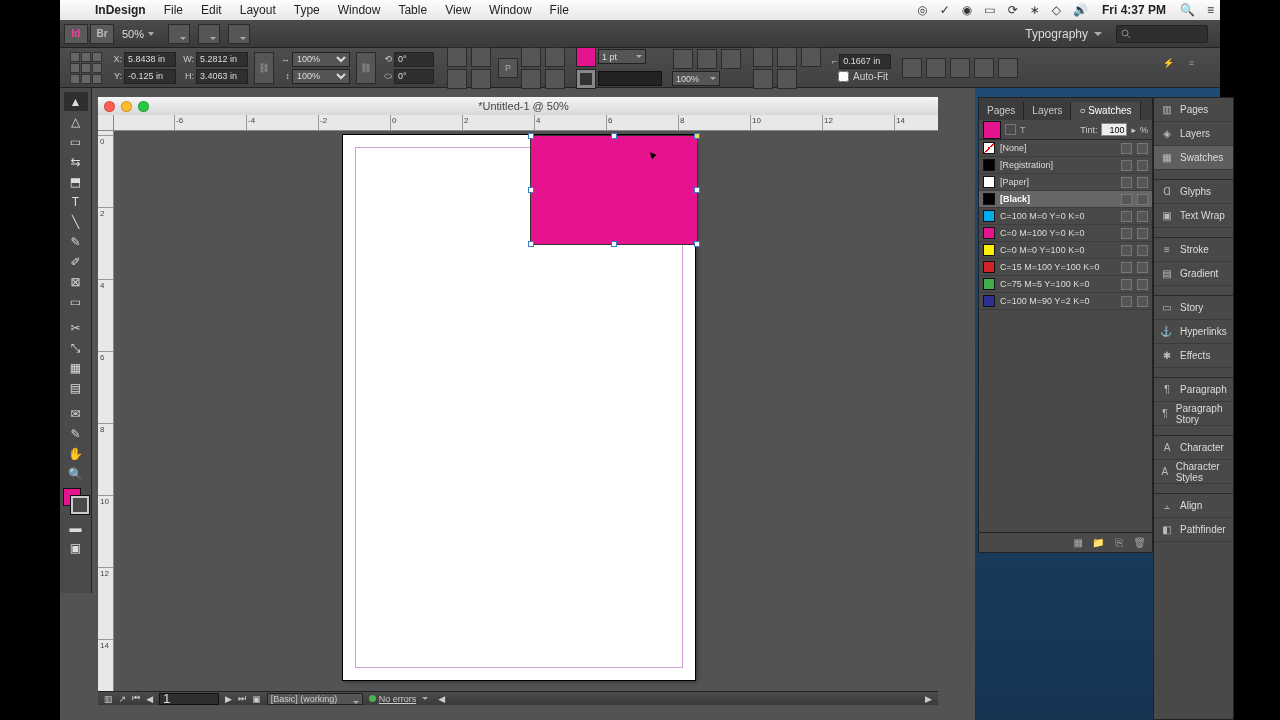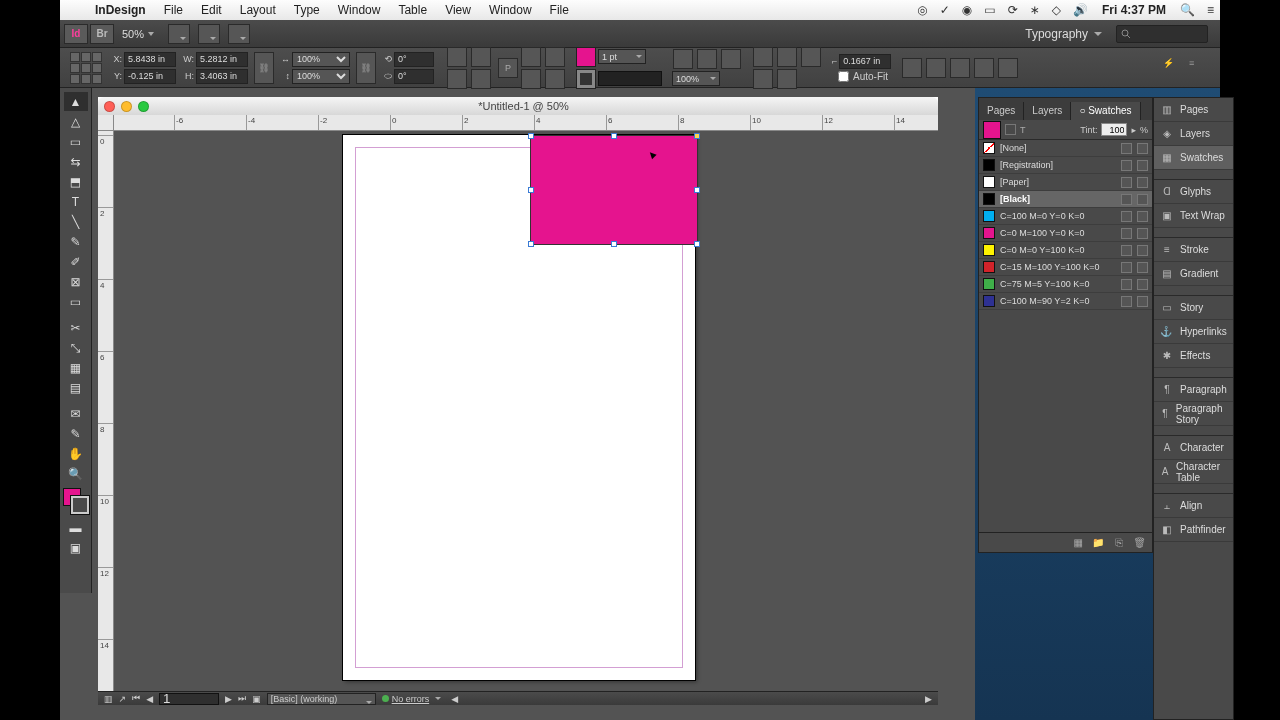--- a/index.html
+++ b/index.html
@@ -62,21 +62,21 @@
 
 .canvas { position:absolute; top:18px; left:0; right:0; bottom:14px; background:#535353; overflow:hidden; }
 .page { position:absolute; left:245px; top:20px; width:352px; height:545px; background:#fff; box-shadow:0 0 0 1px #000, 2px 2px 4px rgba(0,0,0,.4); }
 .page .margin { position:absolute; left:12px; top:12px; right:12px; bottom:12px; border:1px solid #d39fd3; }
 .rect { position:absolute; left:432px; top:20px; width:168px; height:110px; background:#e5148e; border:1px solid #333; }
 .selhandles .h { position:absolute; width:6px; height:6px; background:#fff; border:1px solid #3a7bd5; }
 .cursor { position:absolute; left:548px; top:30px; color:#000; font-size:14px; pointer-events:none; }
 .cursor::before { content:"▲"; display:inline-block; transform:rotate(-45deg); font-size:11px; }
 .statusb { position:absolute; bottom:0; left:0; right:0; height:14px; background:linear-gradient(#4b4b4b,#3a3a3a); border-top:1px solid #222; display:flex; align-items:center; font-size:9px; color:#ccc; gap:6px; padding:0 6px; }
 .statusb .pnum { width:60px; height:12px; background:#2f2f2f; border:1px solid #111; padding:0 3px; color:#ddd; }
-.statusb .preset { width:109px; height:12px; background:#555; border:1px solid #222; padding:0 3px; display:flex; align-items:flex-end; justify-content:space-between; }
+.statusb .preset { width:96px; height:12px; background:#555; border:1px solid #222; padding:0 3px; display:flex; align-items:flex-end; justify-content:space-between; }
 .statusb .preset::after{content:"";border-left:3px solid transparent;border-right:3px solid transparent;border-top:3px solid #aaa;}
 .statusb .err { display:flex; align-items:center; gap:3px;text-decoration:underline; }
 .statusb .err .d { width:7px; height:7px; border-radius:50%; background:#4caf50; }
 
 .rightpanels { position:absolute; top:97px; right:0; width:242px; bottom:0; display:flex; }
 .swatchpanel { width:175px; background:#494949; border:1px solid #222; display:flex; flex-direction:column; }
 .sp-tabs { display:flex; height:22px; background:#3c3c3c; font-size:10px; color:#ccc; align-items:flex-end; }
 .sp-tabs .tab { padding:3px 8px 4px; border-right:1px solid #222; }
 .sp-tabs .tab.active { background:#494949; color:#fff; }
 .sp-opts { height:20px; display:flex; align-items:center; gap:4px; padding:0 4px; border-bottom:1px solid #2a2a2a; font-size:9px; color:#ccc; }
@@ -575,21 +575,21 @@
           <span class="ico">¶</span>
           <span>Paragraph Story</span>
         </div>
       <div class="gap"></div>
       <div class="di">
           <span class="ico">A</span>
           <span>Character</span>
         </div>
       <div class="di">
           <span class="ico">A</span>
-          <span>Character Table</span>
+          <span>Character Styles</span>
         </div>
       <div class="gap"></div>
       <div class="di">
           <span class="ico">⫠</span>
           <span>Align</span>
         </div>
       <div class="di">
           <span class="ico">◧</span>
           <span>Pathfinder</span>
         </div>

